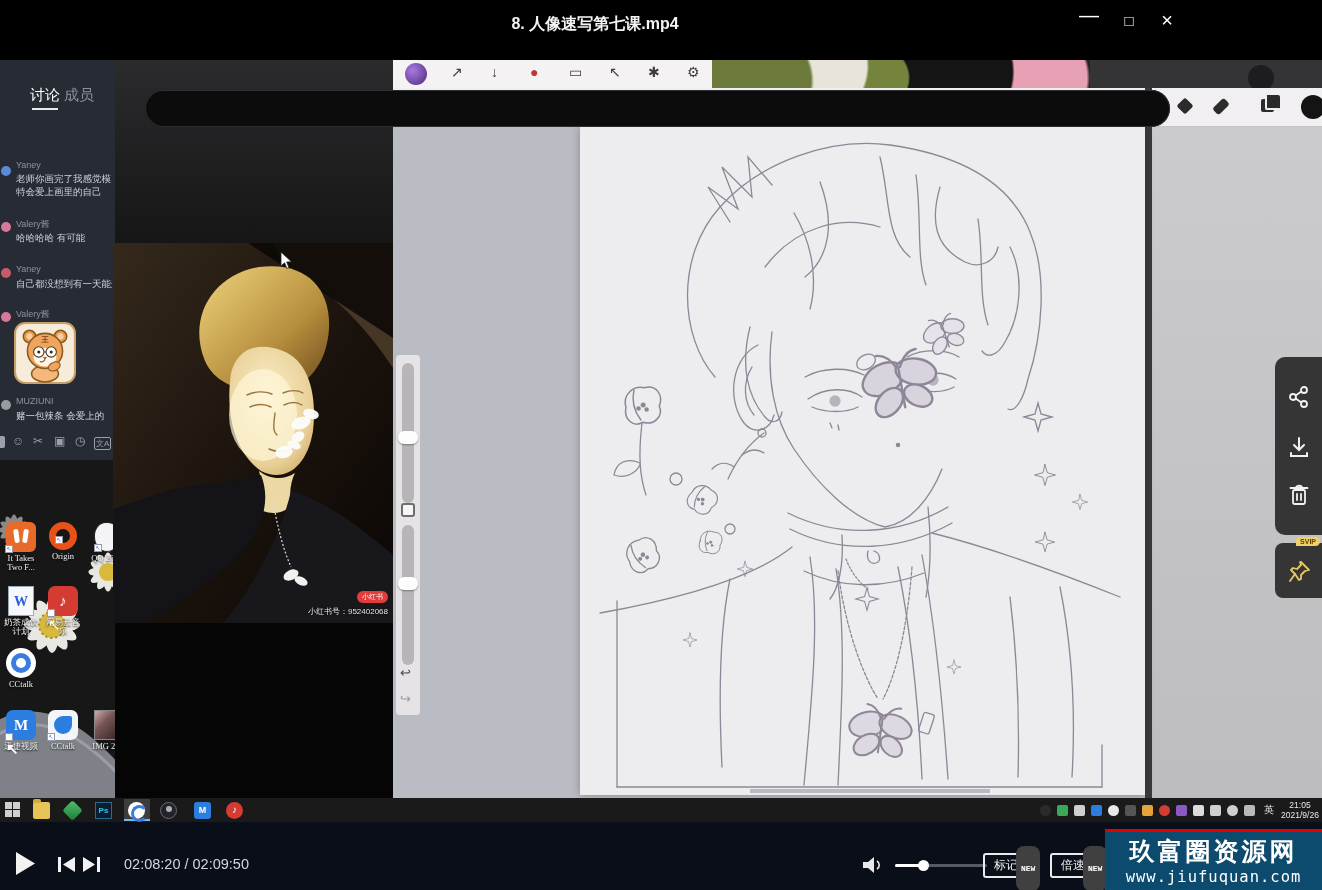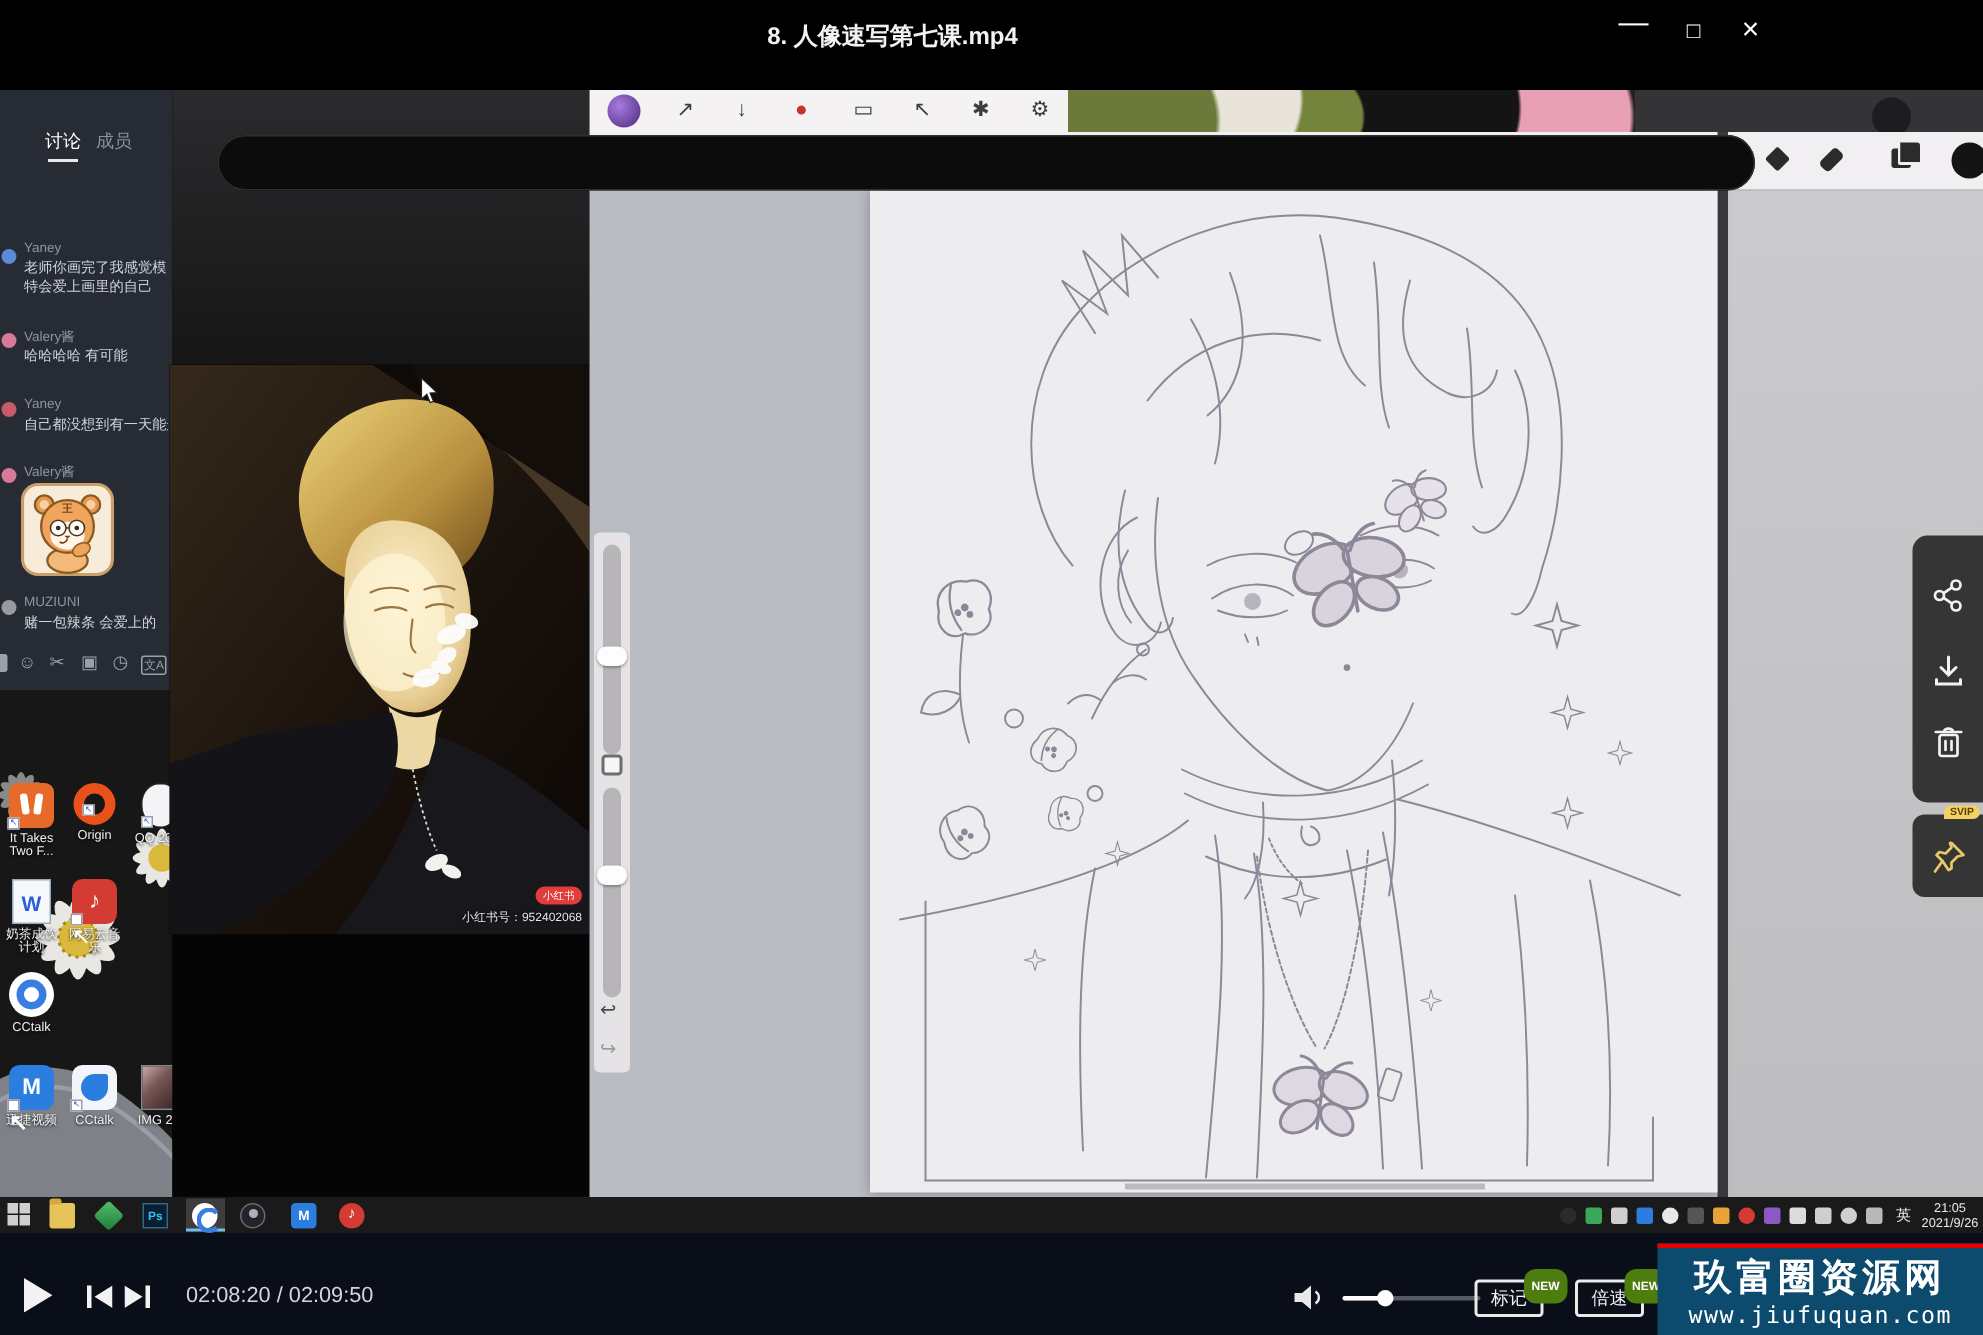--- a/index.html
+++ b/index.html
@@ -10,34 +10,34 @@
   
   .titlebar{position:absolute;left:0;top:0;width:1190px;height:50px;background:#000;}
   .title{position:absolute;left:0;top:14px;width:100%;text-align:center;color:#f2f2f2;font-size:16px;font-weight:bold;}
   .winctl{position:absolute;top:10px;color:#fff;font-size:18px;width:30px;text-align:center;cursor:default;}
   .winctl.min{right:86px;top:4px;font-size:20px;}
   .winctl.max{right:46px;font-size:15px;top:12px;}
   .winctl.cls{right:8px;font-size:20px;top:9px;}
 
   
   .chat{position:absolute;left:0;top:60px;width:115px;height:400px;background:#272b34;overflow:hidden;}
-  .tab{position:absolute;top:26px;font-size:12px;color:#8b919d;}
+  .tab{position:absolute;top:26px;font-size:15px;color:#8b919d;}
   .tab.active{color:#fff;}
   .tab.active::after{content:"";position:absolute;left:2px;right:2px;bottom:-5px;height:2px;background:#e8e8e8;}
   .msg-user{position:absolute;left:16px;font-size:9px;color:#8d93a0;}
   .msg-text{position:absolute;left:16px;width:96px;font-size:9.5px;line-height:13px;color:#ced3db;}
   .nowrap{white-space:nowrap;overflow:hidden;}
   .mavatar{position:absolute;left:1px;width:10px;height:10px;border-radius:50%;}
   .chat-tools{position:absolute;left:0;top:372px;width:115px;height:24px;color:#9aa0ab;}
   .ctool{position:absolute;top:2px;font-size:12px;}
   .ctool.txt{font-size:8px;border:1px solid #9aa0ab;border-radius:2px;padding:0 1px;top:5px;}
   .ctool.part{width:10px;height:12px;background:#9aa0ab;left:-5px;top:4px;border-radius:2px;}
 
   
-  .desktop{position:absolute;left:0;top:460px;width:115px;height:338px;background:#171717;overflow:hidden;}
+  .desktop{position:absolute;left:0;top:460px;width:115px;height:338px;background:#171717;overflow:hidden;font-family:Liberation Serif, serif;}
   .dicon{position:absolute;width:42px;text-align:center;}
   .dlabel{margin-top:2px;font-size:8.5px;color:#f0f0f0;text-shadow:0 1px 2px #000;line-height:9px;}
   .ic{position:relative;width:30px;height:30px;margin:0 auto;}
   .sc{position:absolute;left:-1px;bottom:-1px;width:8px;height:8px;background:#fff;border:1px solid #99a;font-size:6px;line-height:6px;color:#2b5fd9;}
   .ic-it{background:#e86a2a;border-radius:6px;}
   .ic-it i{position:absolute;top:7px;width:5px;height:14px;background:#fff;border-radius:2px;}
   .ic-it i.a{left:8px;transform:rotate(-8deg);} .ic-it i.b{left:17px;transform:rotate(8deg);}
   .ic-origin{border:7px solid #e8521a;border-radius:50%;width:28px;height:28px;background:transparent;}
   .ic-qq{background:#f4f4f6;border-radius:45% 45% 50% 50%;width:26px;height:30px;border:1px solid #222;}
   .ic-doc{background:#f6f8fb;border:1px solid #9ab;width:26px;height:30px;}
@@ -123,21 +123,21 @@
   .tray-clock{position:absolute;top:2px;width:44px;text-align:center;color:#e8e8e8;font-size:8.5px;line-height:10px;}
 
   
   .controlbar{position:absolute;left:0;top:822px;width:1322px;height:68px;background:#0a0e18;}
   .cbtn{position:absolute;cursor:pointer;}
   .time{position:absolute;left:112px;top:34px;font-size:14.5px;color:#d3d6dd;margin-left:12px;}
   .vol-track{position:absolute;left:895px;top:42px;width:92px;height:3px;background:#565a64;border-radius:2px;}
   .vol-fill{position:absolute;left:895px;top:42px;width:28px;height:3px;background:#fff;border-radius:2px;}
   .vol-knob{position:absolute;left:918px;top:38px;width:11px;height:11px;background:#fff;border-radius:50%;}
   .pl-btn{position:absolute;top:31px;border:2px solid #eaeaea;border-radius:3px;color:#f2f2f2;font-size:12px;padding:2px 9px;}
-  .new-badge{position:absolute;background:#4d7c0f;color:#fff;font-size:8px;font-weight:bold;border-radius:8px;padding:7px 5px;}
+  .new-badge{position:absolute;background:#404040;color:#fff;font-size:8px;font-weight:bold;border-radius:8px;padding:18px 5px;font-family:Liberation Mono, monospace;}
   .wmbox{position:absolute;left:1105px;top:7px;width:217px;height:79px;background:#0c4a6e;border-top:3px solid #e60000;text-align:center;}
   .wm-title{margin-top:3px;font-family:"Liberation Serif",serif;font-weight:bold;font-size:25px;color:#fff;letter-spacing:3px;}
   .wm-url{font-family:"DejaVu Sans Mono",monospace;font-size:15.5px;color:#fff;letter-spacing:1px;}
 </style>
 </head>
 <body>
 
 <div class="screen">
 
   <div class="titlebar">

